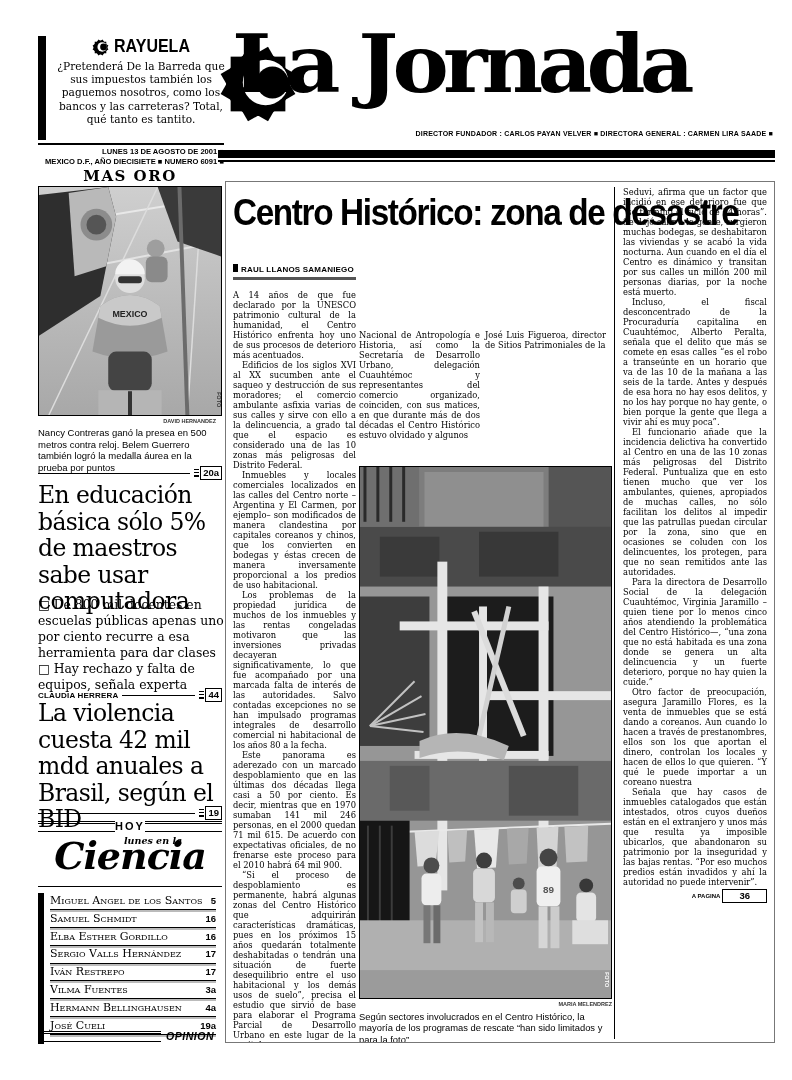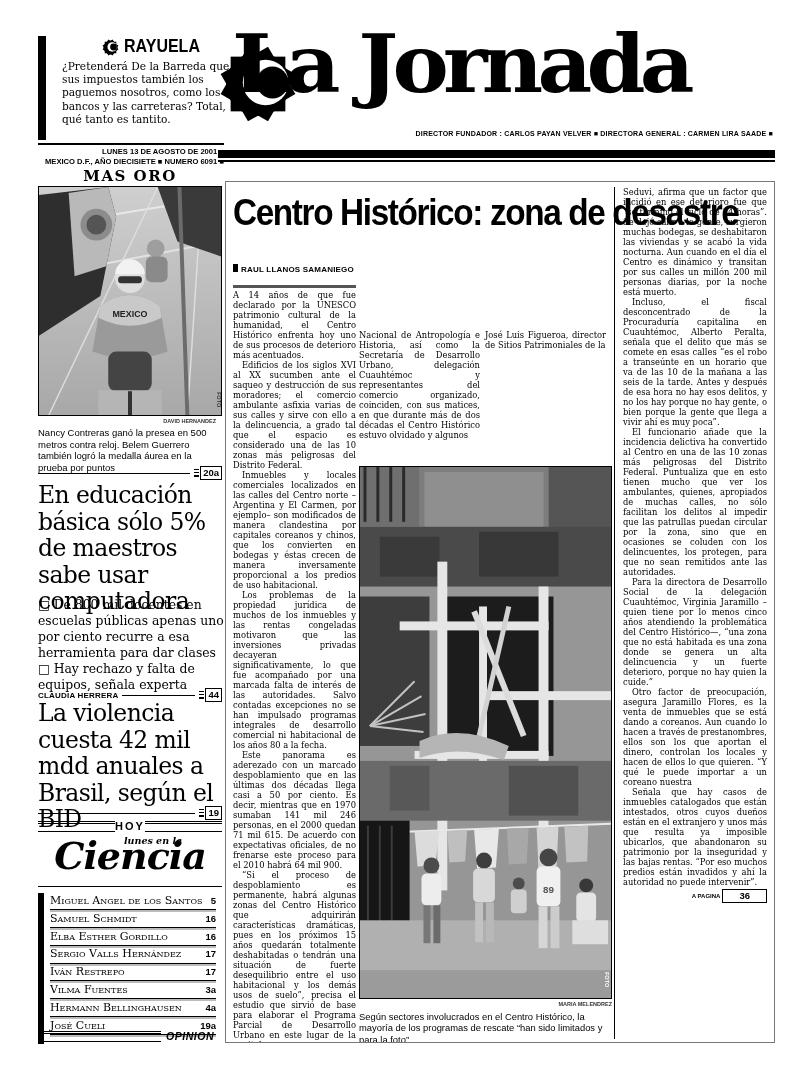--- a/index.html
+++ b/index.html
@@ -1,21 +1,21 @@
 <!DOCTYPE html>
 <html><head>
 <meta charset="utf-8">
 <style>
   html,body{margin:0;padding:0;background:#e9e9e9;}
   .page{position:relative;width:792px;height:1080px;background:#fff;color:#000;
         font-family:"DejaVu Serif",serif;overflow:hidden;margin:0 auto;}
 
   
   .rayuela-box{position:absolute;left:38px;top:36px;width:178px;height:104px;
-               border-left:8px solid #000;padding:0 0 0 16px;}
+               border-left:8px solid #000;padding:0 0 0 6px;text-align:center;}
   .rayuela-head{display:flex;align-items:center;justify-content:center;gap:5px;margin:2px 0 4px 0;}
   .rayuela-icon svg{width:17px;height:17px;display:block;}
   .rayuela-title{font-family:"Liberation Sans",sans-serif;font-weight:900;font-size:16px;
                  letter-spacing:0px;transform:scaleY(1.1);display:inline-block;}
   .rayuela-text{margin:0;font-size:10.6px;line-height:13.2px;font-family:"DejaVu Serif",serif;}
   .top-rule{position:absolute;left:38px;top:143px;width:186px;height:1.5px;background:#000;}
   .dateline{position:absolute;left:0;top:147px;width:224px;text-align:right;
             font-family:"Liberation Sans",sans-serif;font-weight:bold;font-size:7.6px;line-height:10px;}
   .masthead{position:absolute;left:228px;top:30px;width:547px;height:128px;}
   .eclipse{position:absolute;left:-8px;top:16px;width:76px;height:76px;}
@@ -77,21 +77,21 @@
   .opinion-label{font-family:"Liberation Sans",sans-serif;font-weight:900;font-style:italic;
                  font-size:11.5px;letter-spacing:0.5px;transform:scaleX(0.92);}
 
   
   .main-box{position:absolute;left:225px;top:181px;width:550px;height:862px;
             border:1px solid #777;box-sizing:border-box;overflow:hidden;}
   .main-headline{position:absolute;left:7px;top:10px;white-space:nowrap;
                  font-family:"Liberation Sans",sans-serif;font-weight:bold;font-size:37px;
                  letter-spacing:-1.5px;transform:scaleX(0.9);transform-origin:left top;}
   .byline-main{position:absolute;left:7px;top:82px;width:123px;border-bottom:3px solid #555;
-               padding-bottom:11px;font-family:"Liberation Sans",sans-serif;font-weight:bold;
+               padding-bottom:3px;font-family:"Liberation Sans",sans-serif;font-weight:bold;
                font-size:8px;letter-spacing:0.2px;}
   .byline-marker{display:inline-block;width:5px;height:8px;background:#000;margin-right:3px;}
   .pull-quote{position:absolute;left:130px;top:64px;width:250px;text-align:right;
               font-family:"DejaVu Sans Mono",monospace;font-size:14.8px;line-height:24.5px;}
   .bodycol{position:absolute;font-family:"DejaVu Serif",serif;font-size:8.35px;line-height:10px;
            text-align:justify;}
   .bodycol p{margin:0;text-indent:9px;}
   .bodycol p:first-child{text-indent:0;}
   .col1{left:7px;top:108px;width:123px;height:742px;}
   .col2{left:133px;top:148px;width:121px;height:138px;}

